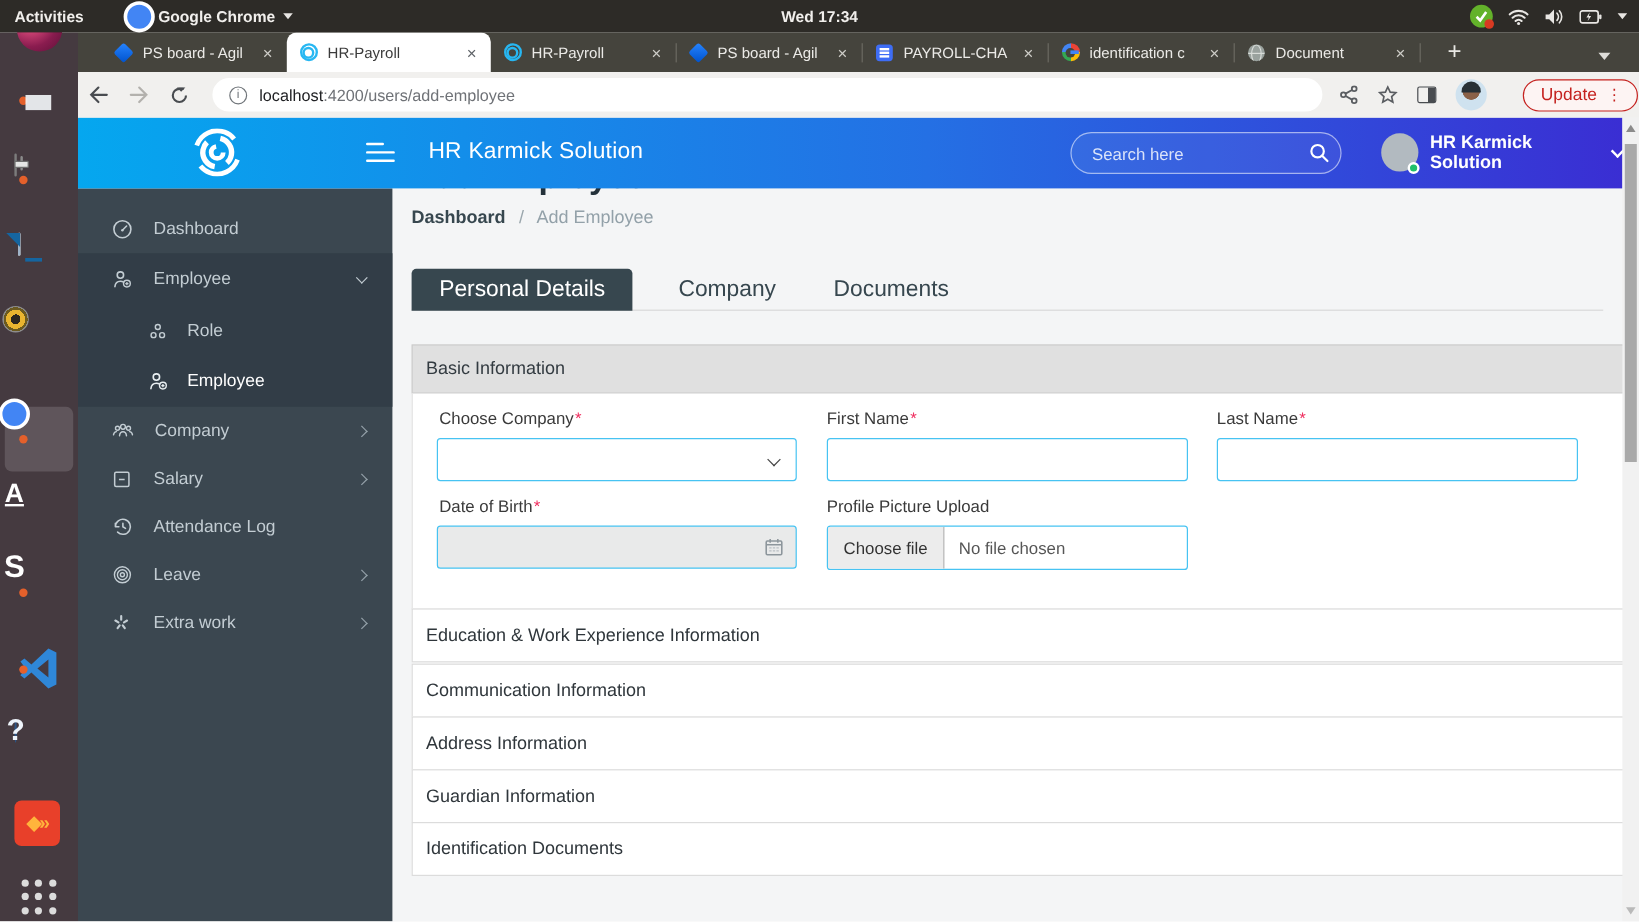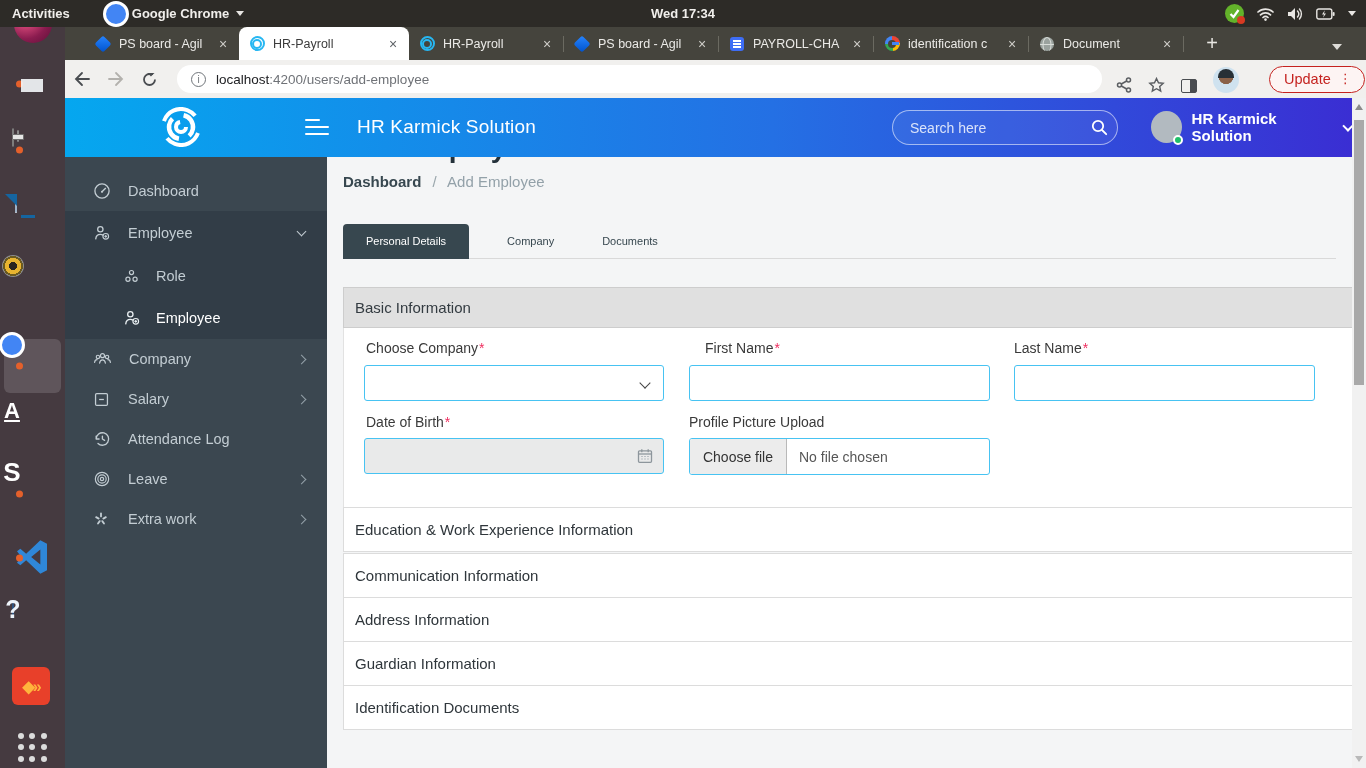--- a/index.html
+++ b/index.html
@@ -77,21 +77,21 @@
   .fav-globe:before { content:""; position:absolute; top:50%; left:0; width:14px; height:0; border-top:1.3px solid #d9ddd9; }
 
   
   .toolbar { position:absolute; left:65px; top:60px; width:1301px; height:38px; background:#f1f0ee; z-index:40; display:flex; align-items:center; }
   .navbtn { width:26px; text-align:center; font-size:17px; color:#494c50; margin-left:8px; }
   .navbtn.disabled { color:#b3b1ad; }
   .omnibox { height:28px; flex:0 0 925px; margin-left:10px; background:#fff; border-radius:14px; display:flex; align-items:center; padding:0 14px; }
   .omnibox .info { width:15px; height:15px; border-radius:50%; border:1.4px solid #70757a; color:#70757a; font-size:10px; line-height:13px; text-align:center; font-style:normal; flex:0 0 15px; }
   .url { margin-left:10px; font-size:13.5px; color:#202124; }
   .url .rest { color:#6f7277; }
-  .tbicons { display:flex; align-items:flex-end; gap:16px; margin-left:14px; }
+  .tbicons { display:flex; align-items:center; gap:16px; margin-left:14px; }
   .tbicon svg { display:block; }
   .sidepanel { width:16px; height:14px; border:1.7px solid #494c50; border-radius:2px; position:relative; }
   .sidepanel:after { content:""; position:absolute; right:0; top:0; bottom:0; width:6px; background:#494c50; }
   .avatar-tb { width:26px; height:26px; border-radius:50%; background:radial-gradient(circle at 50% 38%, #8a6148 0 7px, #cfe2ef 7.5px); position:relative; overflow:hidden; }
   .avatar-tb:after { content:""; position:absolute; left:50%; top:2px; transform:translateX(-50%); width:16px; height:9px; border-radius:8px 8px 0 0; background:#273036; }
   .updatebtn { display:flex; align-items:center; gap:8px; margin-left:14px; padding:4px 12px 5px 14px; border:1.5px solid #c5221f; border-radius:15px; color:#c5221f; font-size:14.5px; background:#fdf4f3; }
   .updatebtn .kebab { font-size:13px; letter-spacing:0; }
 
   
   .appheader { position:absolute; left:65px; top:98px; width:1287px; height:59px; z-index:30;
@@ -134,21 +134,21 @@
   .sbitem.child { height:42px; }
 
   
   .main { position:absolute; left:327px; top:157px; width:1025px; height:611px; background:#f4f5f6; z-index:10; }
   .pgtitle { position:absolute; left:16px; top:-26px; font-size:28px; font-weight:700; color:#24313a; line-height:34px; }
   .breadcrumb { position:absolute; left:16px; top:16px; font-size:15px; }
   .breadcrumb .p { color:#37474f; font-weight:700; }
   .breadcrumb .sep { color:#9aa6ac; margin:0 7px; }
   .breadcrumb .c { color:#93a1a9; }
   .tabsrow { position:absolute; left:16px; top:67px; width:993px; height:35px; border-bottom:1px solid #d9d9d9; display:flex; }
-  .ptab { height:35px; line-height:35px; padding:0 24px; font-size:11px; color:#37474f; }
+  .ptab { height:35px; line-height:35px; padding:0 24px; font-size:19px; color:#37474f; }
   .ptab.active { background:#37474f; color:#fff; border-radius:4px 4px 0 0; padding:0 23px; }
   .ptab.mid { margin-left:14px; }
   .accwrap { position:absolute; left:16px; top:130px; width:1125px;border-radius:25px; }
   .acc-head { position:relative; height:41px; background:#e0e0e0; border:1px solid #cdcdcd; display:flex; align-items:center; padding-left:11px; font-size:15px; color:#333b41; }
   .acc-chev-up { position:absolute; right:21px; top:18px; width:9px; height:9px; border-left:2px solid #3c35d8; border-top:2px solid #3c35d8; transform:rotate(45deg); }
   .acc-chev-dn { position:absolute; right:21px; top:14px; width:9px; height:9px; border-right:1.6px solid #555; border-bottom:1.6px solid #555; transform:rotate(45deg); }
   .panel { position:relative; height:180px; background:#fff; border:1px solid #e2e2e2; border-top:none; }
   .acc-item { position:relative; height:45px; background:#fff; border:1px solid #dcdcdc; margin-top:-1px; display:flex; align-items:center; padding-left:11px; font-size:15px; color:#2f363b; }
   .acc-item.first { margin-top:0; }
 
@@ -508,21 +508,21 @@
     <div class="accwrap">
       <div class="acc-head">
         <span>Basic Information</span>
         <span class="acc-chev-up"></span>
       </div>
 
       <div class="panel">
         <span class="flabel" style="left:22px; top:12px;">
           <span>Choose Company</span><span class="req">*</span>
         </span>
-        <span class="flabel" style="left:345px; top:12px;margin-left:16px;">
+        <span class="flabel" style="left:345px; top:12px;">
           <span>First Name</span><span class="req">*</span>
         </span>
         <span class="flabel" style="left:670px; top:12px;">
           <span>Last Name</span><span class="req">*</span>
         </span>
         <div class="fctl fselect" style="left:20px; top:37px;">
             <span class="selchev"></span>
           </div>
         <div class="fctl finput" style="left:345px; top:37px;"></div>
         <div class="fctl finput" style="left:670px; top:37px;"></div>

